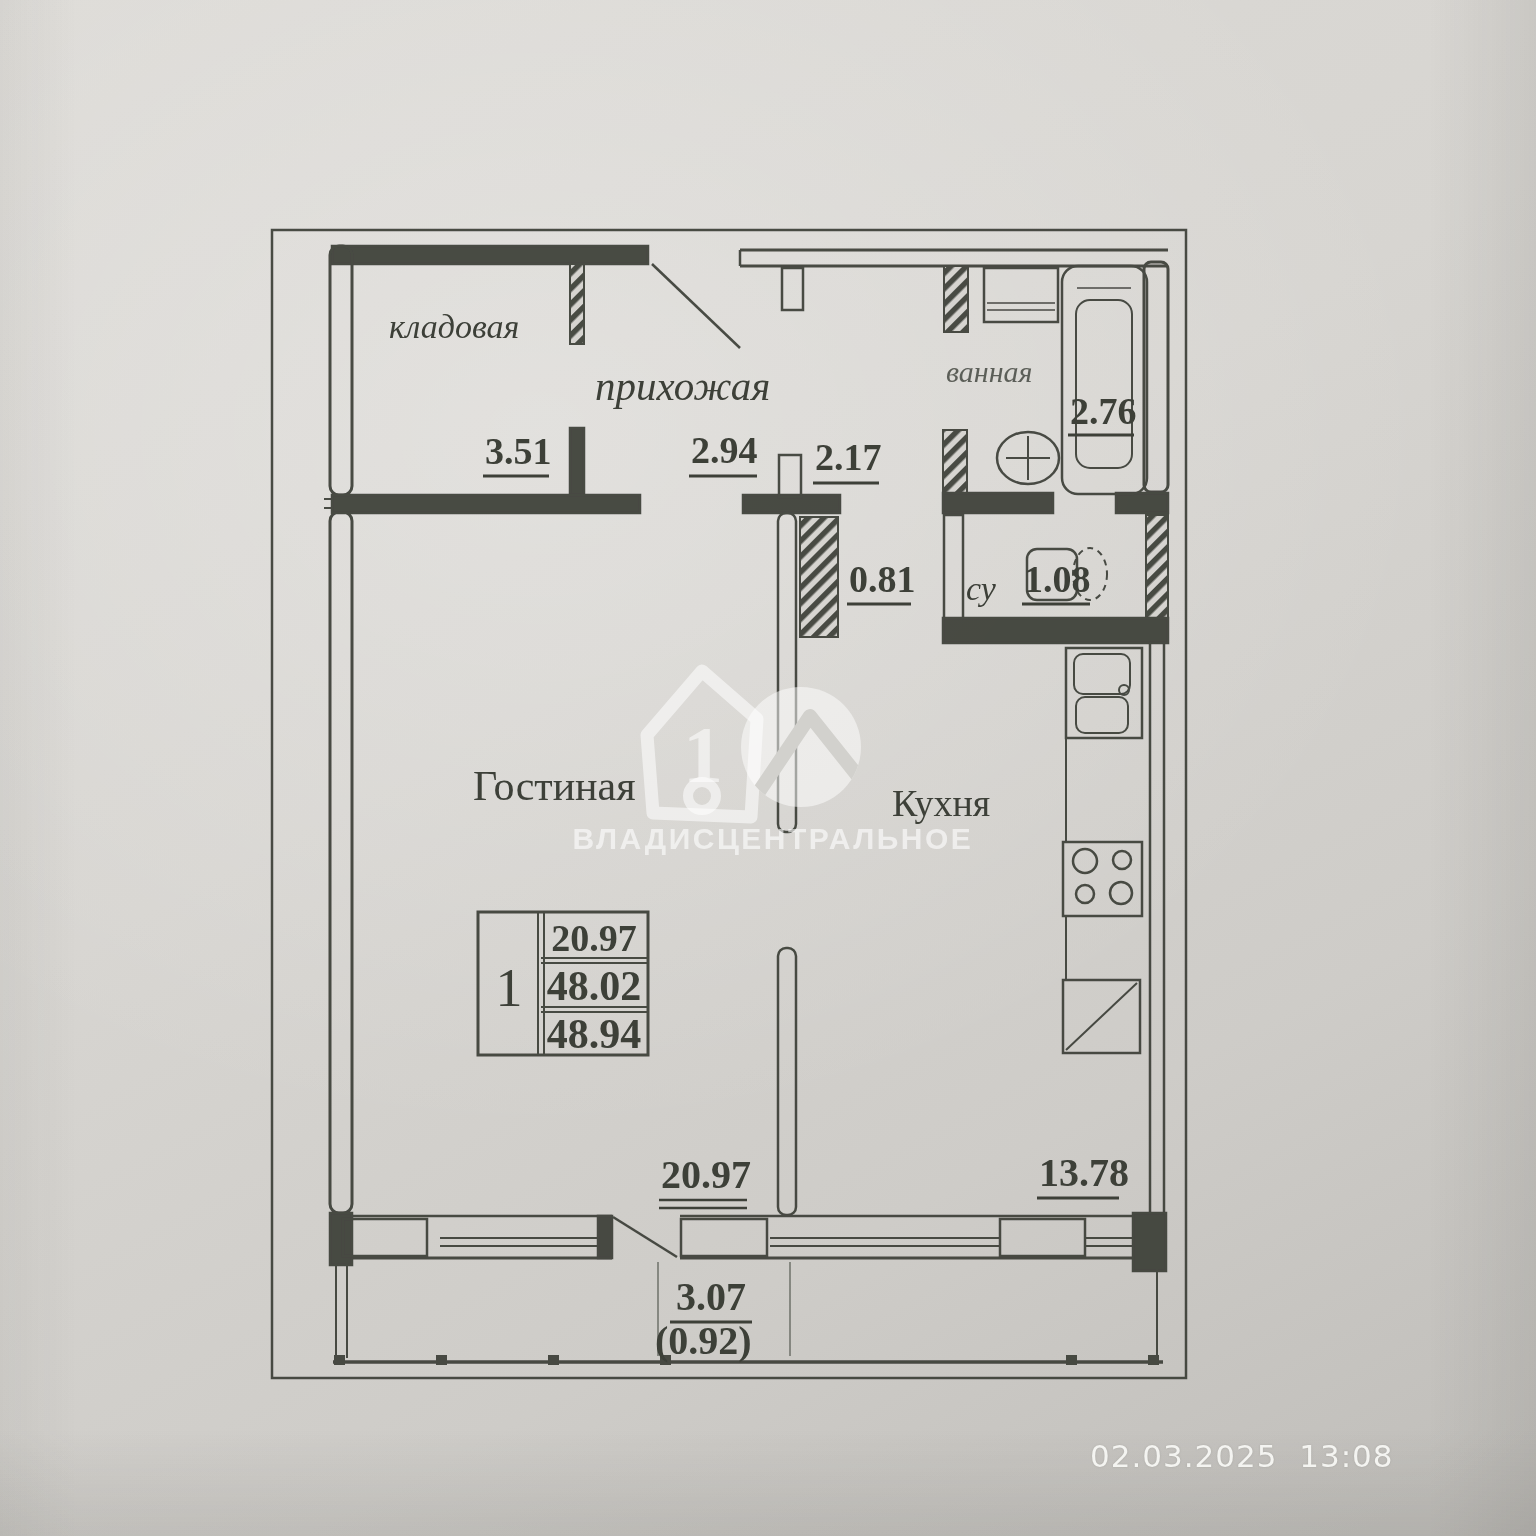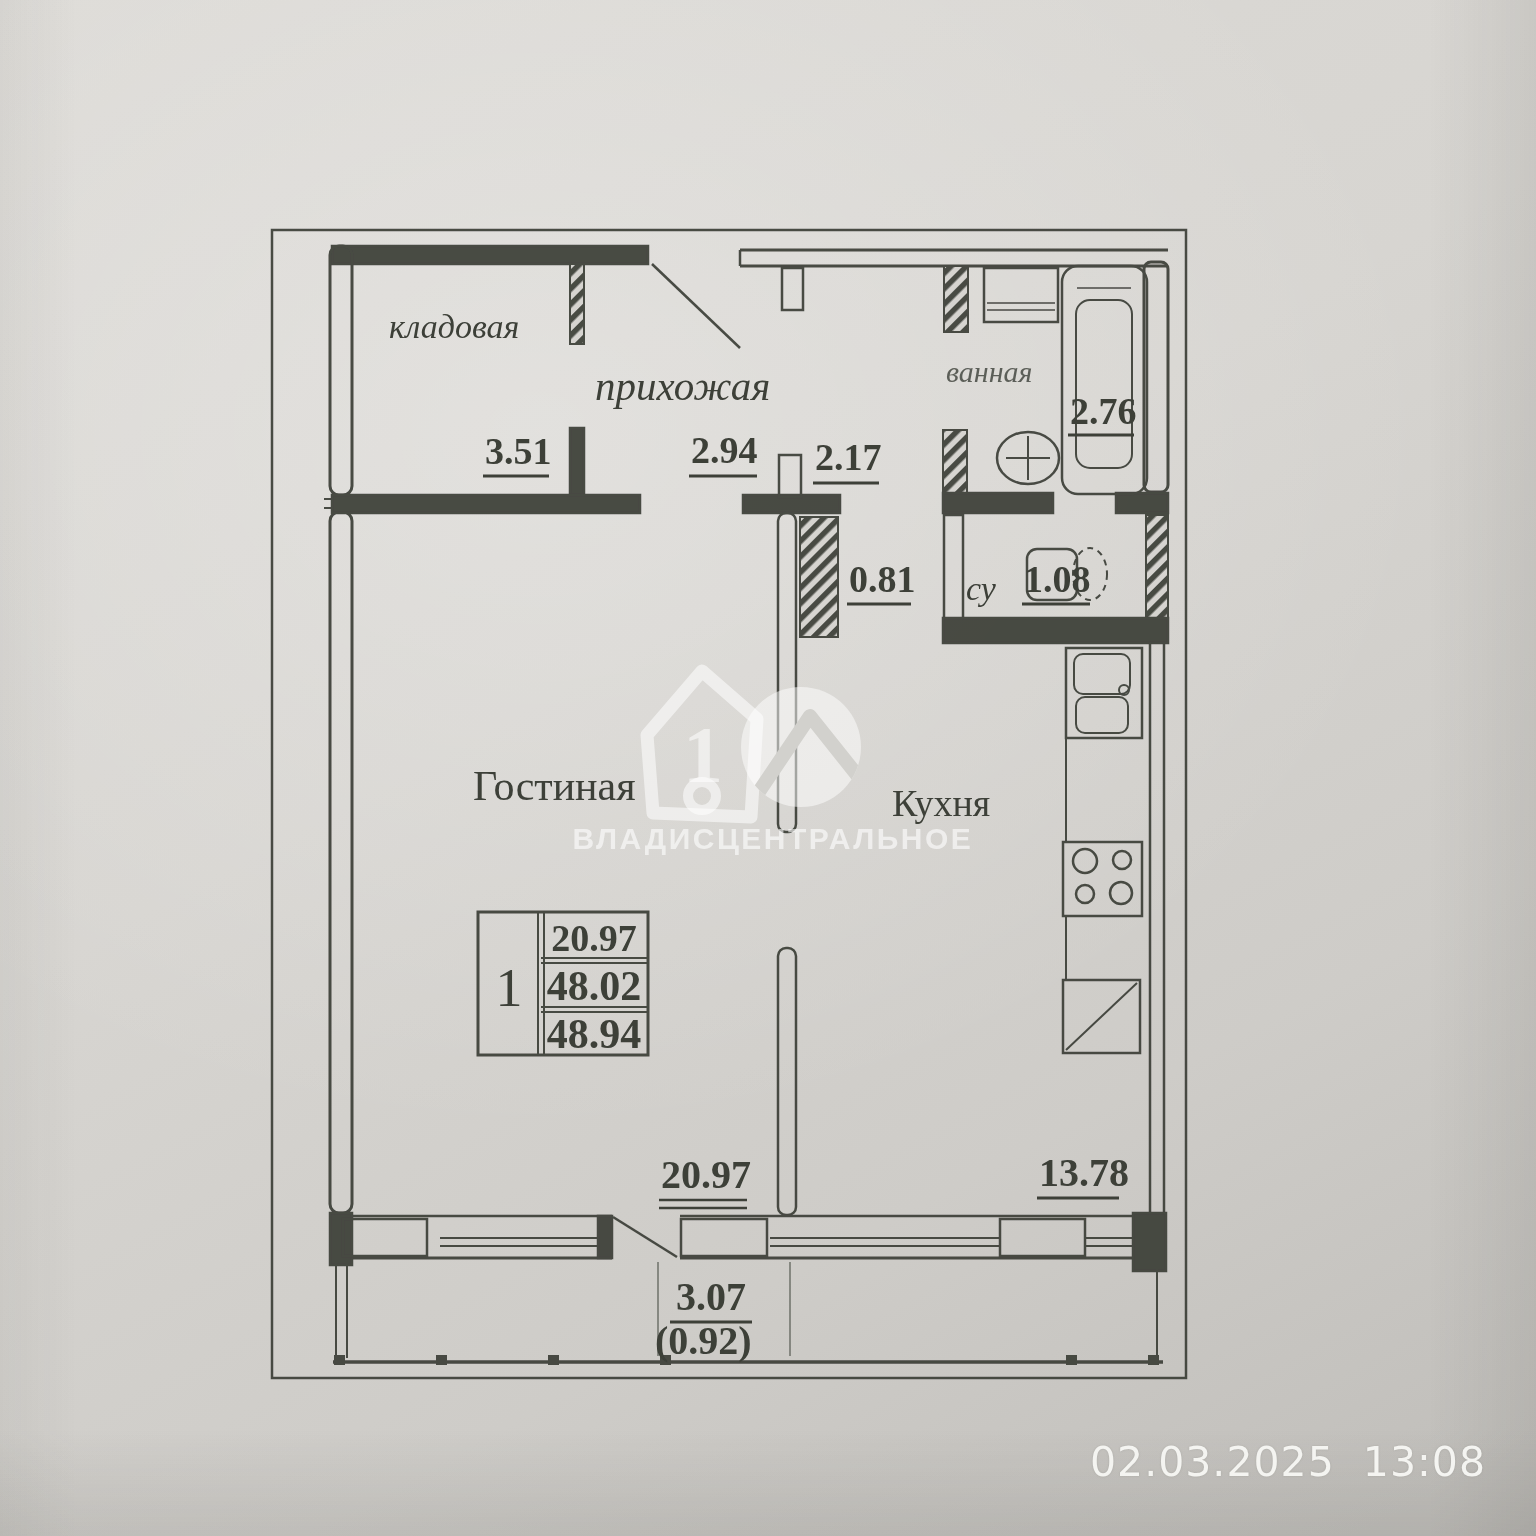--- a/index.html
+++ b/index.html
@@ -22,21 +22,21 @@
   .it{font-style:italic;}
   .dim{font-weight:bold;}
   .wm-company{
     font-family:"Liberation Sans","DejaVu Sans",sans-serif;
     font-weight:bold;letter-spacing:2.5px;fill:rgba(255,255,255,0.60);
   }
   .wm-one{font-family:"Liberation Serif",serif;font-weight:bold;fill:rgba(255,255,255,0.55);}
   .timestamp{
     position:absolute;left:1090px;top:1438px;
     font-family:"DejaVu Sans","Liberation Sans",sans-serif;
-    font-size:41px;color:#f4f4f1;letter-spacing:1px;white-space:pre;
+    font-size:31px;color:#f4f4f1;letter-spacing:1px;white-space:pre;
     text-shadow:0 0 2px rgba(120,120,115,0.35);
   }
 </style>
 </head>
 <body>
 
 <div class="photo">
 
 <svg width="1536" height="1536" viewBox="0 0 1536 1536">
   <defs>

